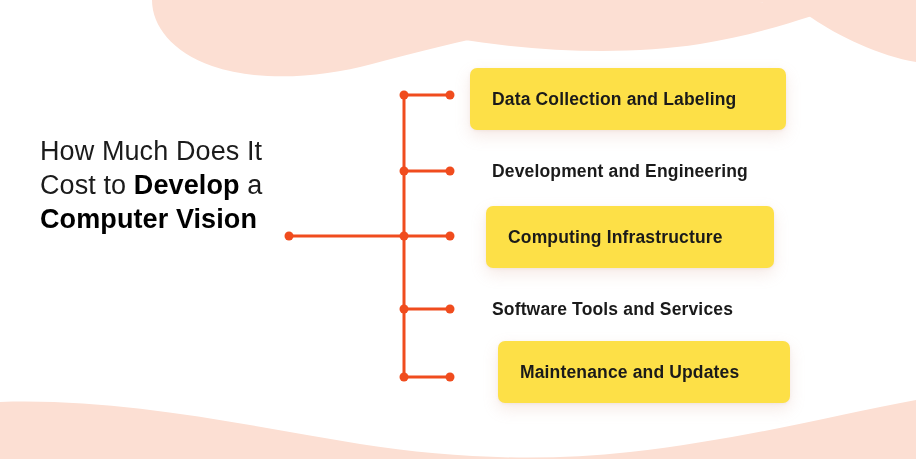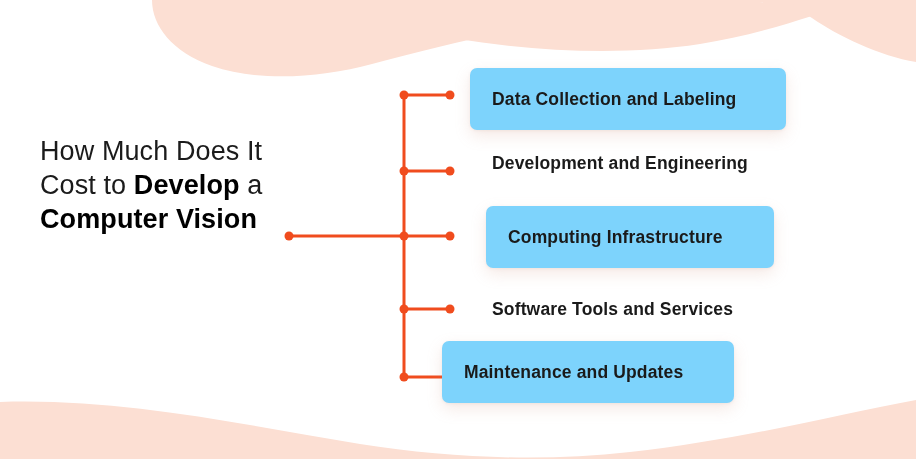--- a/index.html
+++ b/index.html
@@ -76,21 +76,21 @@
     height: 62px;
     padding-left: 22px;
     padding-right: 22px;
     font-size: 17.5px;
     font-weight: 700;
     color: #1a1a1a;
     letter-spacing: 0.15px;
     white-space: nowrap;
   }
   .item.card {
-    background: #7dd3fc;
+    background: #fde047;
     border-radius: 7px;
     box-shadow: 0 6px 16px rgba(208, 150, 128, 0.20),
                 0 1px 3px rgba(190, 140, 120, 0.12);
   }
   .item.plain {
     background: transparent;
     box-shadow: none;
   }
 </style>
 </head>
@@ -133,27 +133,27 @@
       <circle cx="450" cy="309" r="4.5" fill="#F04C1E"></circle>
       <line x1="404" y1="377" x2="450" y2="377" stroke="#F04C1E" stroke-width="3" stroke-linecap="round"></line>
       <circle cx="404" cy="377" r="4.5" fill="#F04C1E"></circle>
       <circle cx="450" cy="377" r="4.5" fill="#F04C1E"></circle>
     </svg>
 
   <div id="items-layer">
       <div class="item card" style="left: 470px; top: 68px; width: 316px;">
         <span>Data Collection and Labeling</span>
       </div>
-      <div class="item plain" style="left: 470px; top: 132px; width: 322px;">
+      <div class="item plain" style="left: 470px; top: 140px; width: 322px;">
         <span>Development and Engineering</span>
       </div>
       <div class="item card" style="left: 486px; top: 206px; width: 288px;">
         <span>Computing Infrastructure</span>
       </div>
       <div class="item plain" style="left: 470px; top: 278px; width: 316px; text-align: right;">
         <span>Software Tools and Services</span>
       </div>
-      <div class="item card" style="left: 442px; top: 341px; width: 292px;">
+      <div class="item card" style="left: 498px; top: 341px; width: 292px;">
         <span>Maintenance and Updates</span>
       </div>
     </div>
 
 </div>
 
 </body></html>

